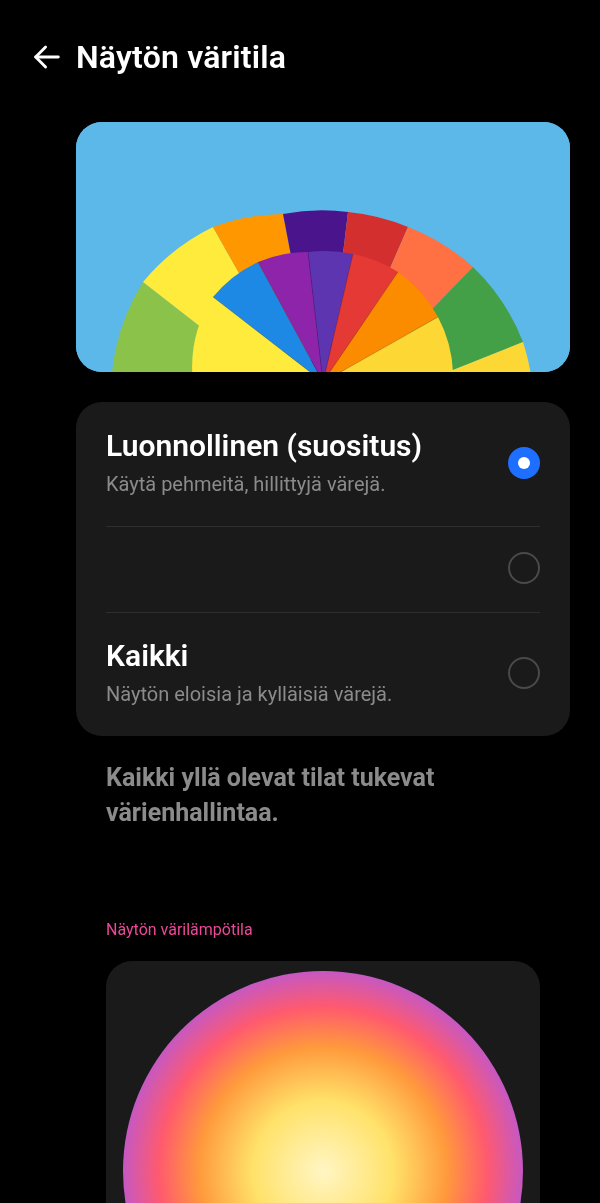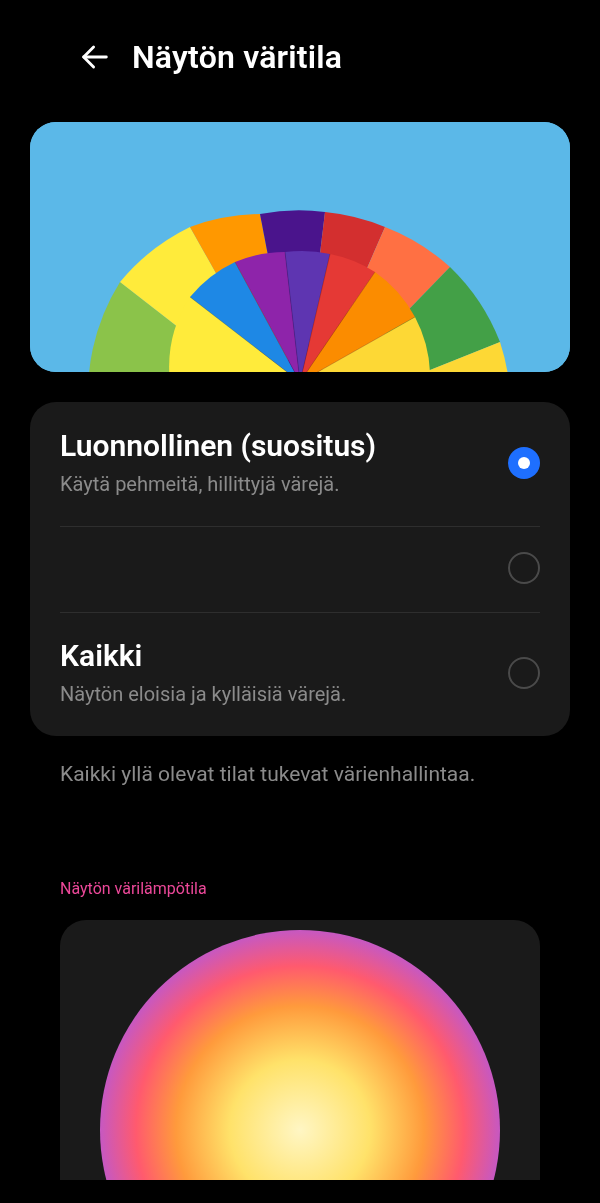--- a/index.html
+++ b/index.html
@@ -1,33 +1,33 @@
 <!DOCTYPE html>
 <html><head>
 <meta charset="utf-8">
 <style>
   * { box-sizing: border-box; margin: 0; padding: 0; }
   html, body { width: 600px; height: 1203px; background: #000; color: #fff; font-family: -apple-system, BlinkMacSystemFont, "Segoe UI", Roboto, sans-serif; overflow: hidden; }
   .screen { width: 600px; height: 1203px; background: #000; display: flex; flex-direction: column; }
-  .header { display: flex; align-items: center; padding: 38px 30px 30px 30px; gap: 20px; margin-left: 48px; }
+  .header { display: flex; align-items: center; padding: 38px 30px 30px 30px; gap: 12px; }
   .back-icon { width: 34px; height: 34px; display:flex; align-items:center; justify-content:center; }
   .title { font-size: 32px; font-weight: 600; letter-spacing: 0.2px; }
-  .content { padding: 16px 30px; flex: 1; overflow: hidden; }
+  .content { padding: 16px 30px; flex: 1; overflow: hidden; margin-left: 46px; }
   .preview-card { width: 100%; height: 250px; border-radius: 26px; overflow: hidden; background: #5bb8e8; position: relative; margin-bottom: 30px; }
   .preview-svg { width: 100%; height: 100%; display:block; }
   .options-card { background: #1a1a1a; border-radius: 26px; overflow: hidden; }
   .option-row { padding: 26px 30px 28px 30px; display: flex; align-items: center; justify-content: space-between; gap: 18px; position: relative; }
   .option-row + .option-row::before { content:""; position:absolute; top:0; left:30px; right:30px; height:1px; background:#2e2e2e; }
   .opt-text { flex: 1; min-width: 0; }
   .opt-title { font-size: 30px; font-weight: 600; color: #fff; margin-bottom: 8px; }
   .opt-desc { font-size: 20px; color: #8b8b8b; line-height: 1.35; }
   .radio { width: 32px; height: 32px; border-radius: 50%; border: 2px solid #4a4a4a; flex-shrink: 0; position: relative; }
   .radio.selected { border: none; background: #1e6fff; }
   .radio.selected::after { content:""; position:absolute; top:50%; left:50%; transform:translate(-50%,-50%); width:12px; height:12px; background:#fff; border-radius:50%; }
-  .note { padding: 24px 30px 0 30px; font-size: 21px; color: #8b8b8b; line-height: 1.4; }
+  .note { padding: 24px 30px 0 30px; font-size: 25px; color: #8b8b8b; line-height: 1.4; font-weight: bold; }
   .section-title { padding: 90px 30px 22px 30px; font-size: 16px; color: #ec4899; }
   .temp-card { margin: 0 30px; height: 260px; border-radius: 26px 26px 0 0; background: #1a1a1a; position: relative; overflow: hidden; }
   .temp-svg { position:absolute; left:50%; bottom:-160px; transform:translateX(-50%); width: 420px; height: 420px; }
 </style>
 </head>
 <body>
 
 <div class="screen">
 
   <div class="header">

